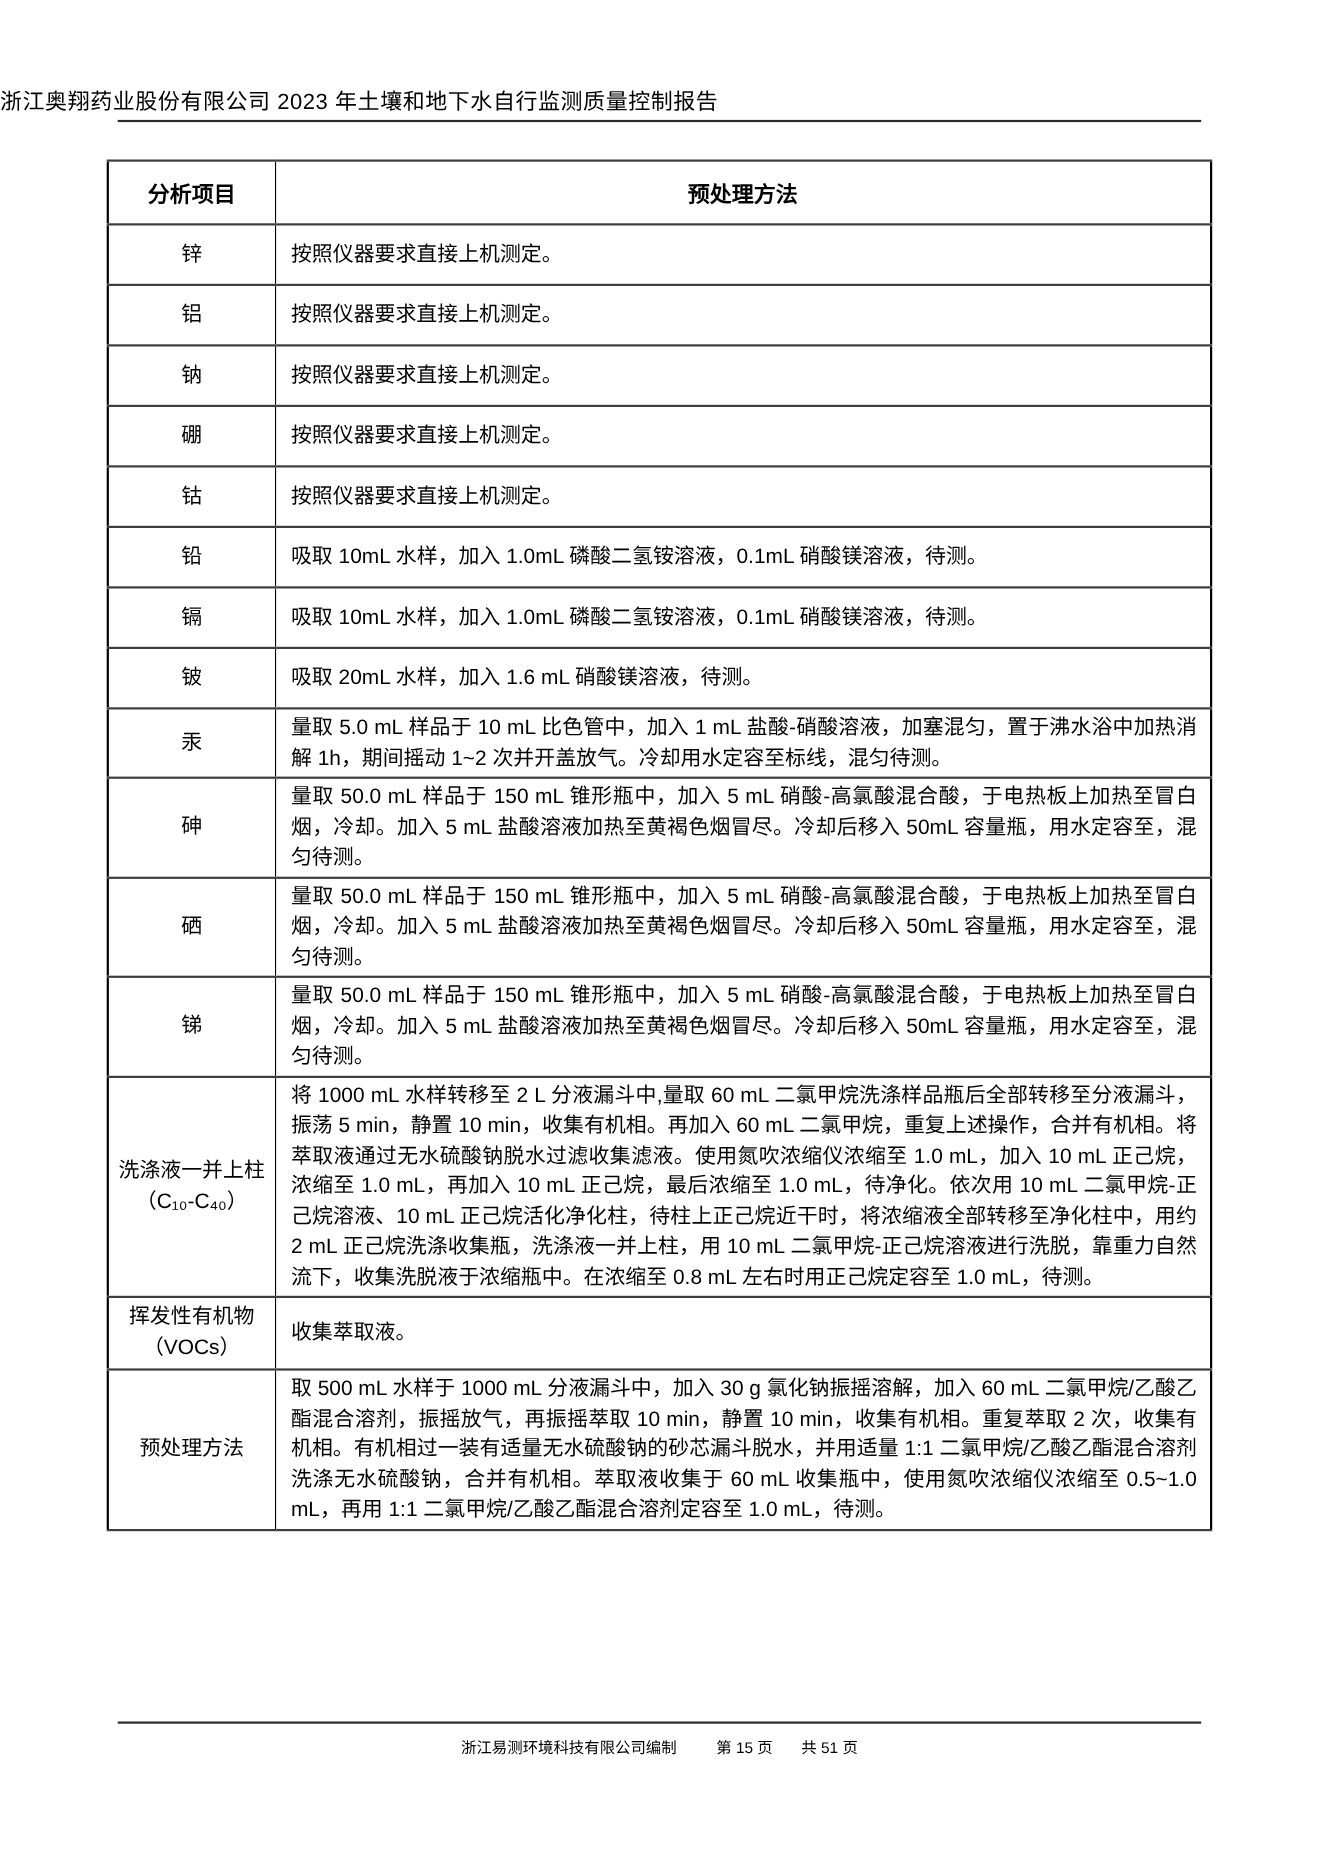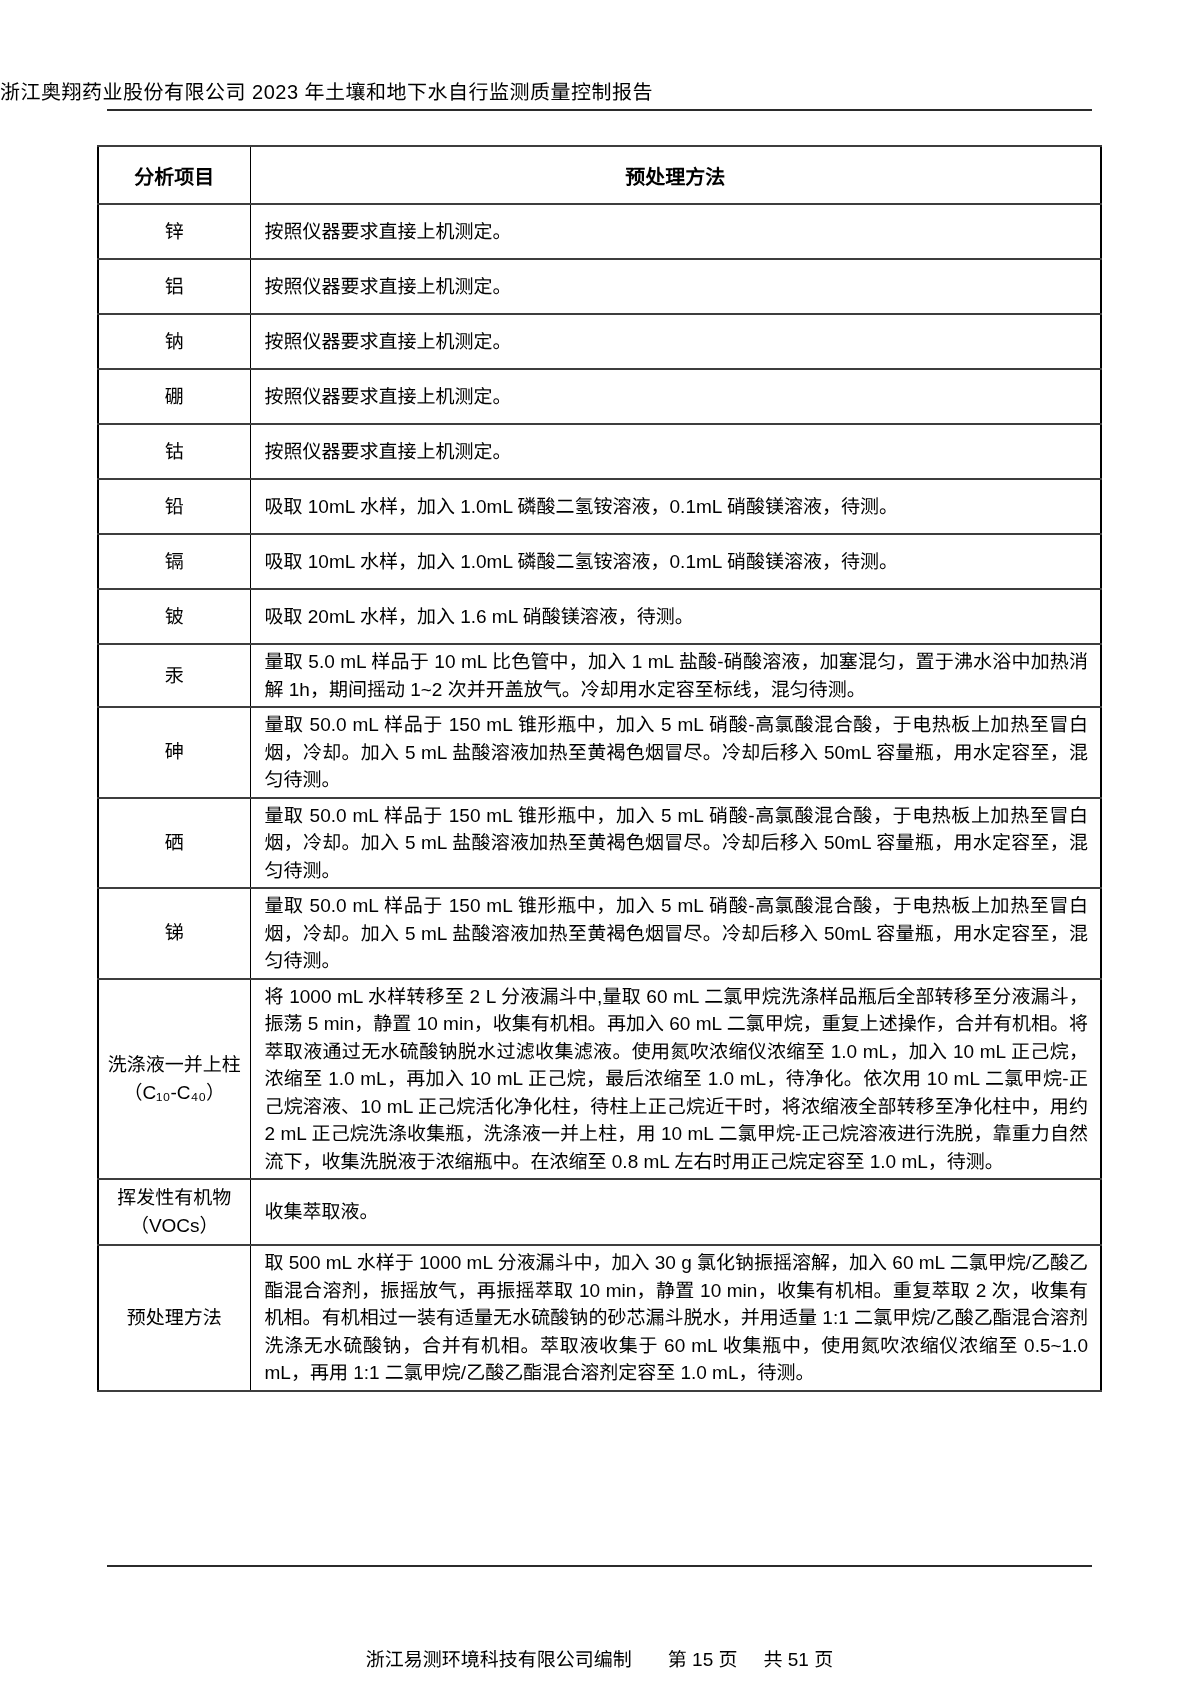--- a/index.html
+++ b/index.html
@@ -84,25 +84,25 @@
   .footer-rule {
     position: absolute;
     top: 1565px;
     left: 107px;
     width: 985px;
     height: 2px;
     background: #2b2b2b;
   }
   .page-footer-text {
     position: absolute;
-    top: 1644px;
+    top: 1578px;
     left: 0;
     width: 100%;
     text-align: center;
-    font-size: 19px;
+    font-size: 14px;
     white-space: nowrap;
   }
   .page-footer-text .footer-page-number { margin-left: 36px; }
   .page-footer-text .footer-total-pages { margin-left: 26px; }
 </style>
 </head>
 <body>
 
 <div class="page">
 

